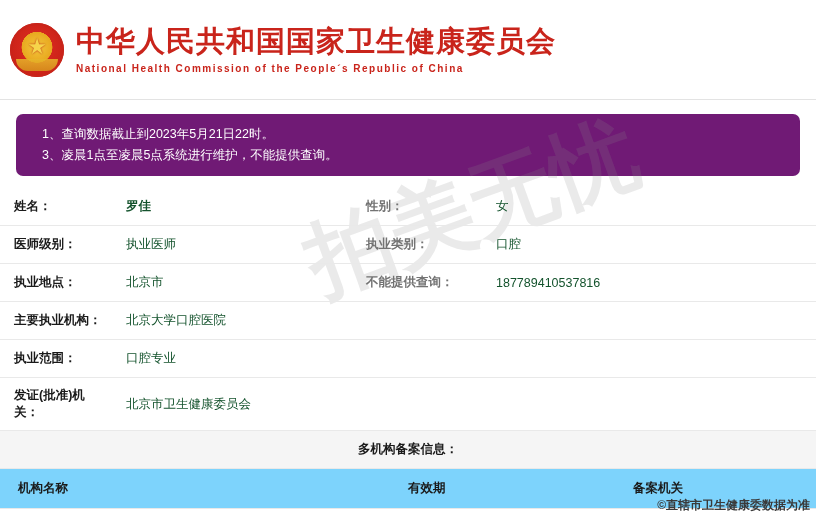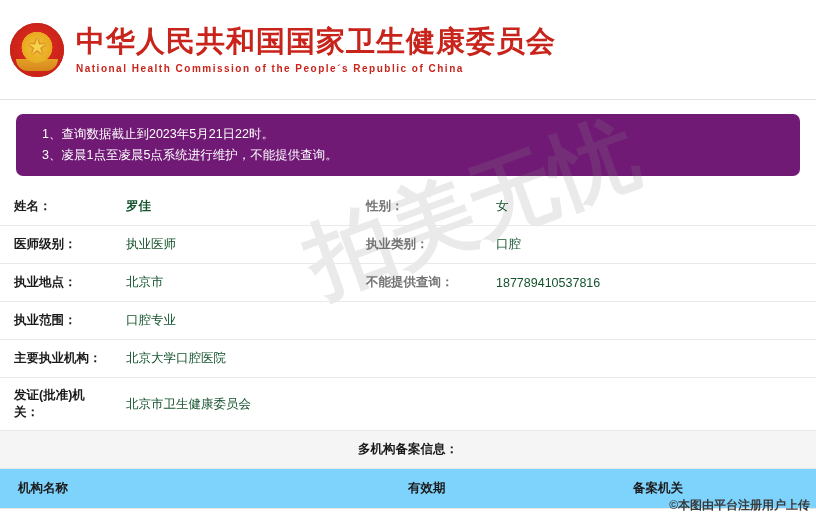--- a/index.html
+++ b/index.html
@@ -243,26 +243,26 @@
       <td class="lab2">执业类别：</td>
       <td class="val">口腔</td>
     </tr>
     <tr>
       <td class="lab">执业地点：</td>
       <td class="val">北京市</td>
       <td class="lab2">不能提供查询：</td>
       <td class="val">187789410537816</td>
     </tr>
     <tr>
+      <td class="lab">主要执业机构：</td>
+      <td class="val" colspan="3">北京大学口腔医院</td>
+    </tr>
+    <tr>
       <td class="lab">执业范围：</td>
       <td class="val" colspan="3">口腔专业</td>
-    </tr>
-    <tr>
-      <td class="lab">主要执业机构：</td>
-      <td class="val" colspan="3">北京大学口腔医院</td>
     </tr>
     <tr>
       <td class="lab">发证(批准)机关：</td>
       <td class="val" colspan="3">北京市卫生健康委员会</td>
     </tr>
   </tbody>
 </table>
 
 <div class="band">多机构备案信息：</div>
 
@@ -284,13 +284,13 @@
       <td>北京西环口腔诊所</td>
       <td>
         
         
       </td>
       <td>北京市西城区卫生健康委员会</td>
     </tr>
   </tbody>
 </table>
 
-<div class="wm-bottom">©本图由平台注册用户上传</div>
+<div class="wm-bottom">©直辖市卫生健康委数据为准</div>
 
 </body></html>

